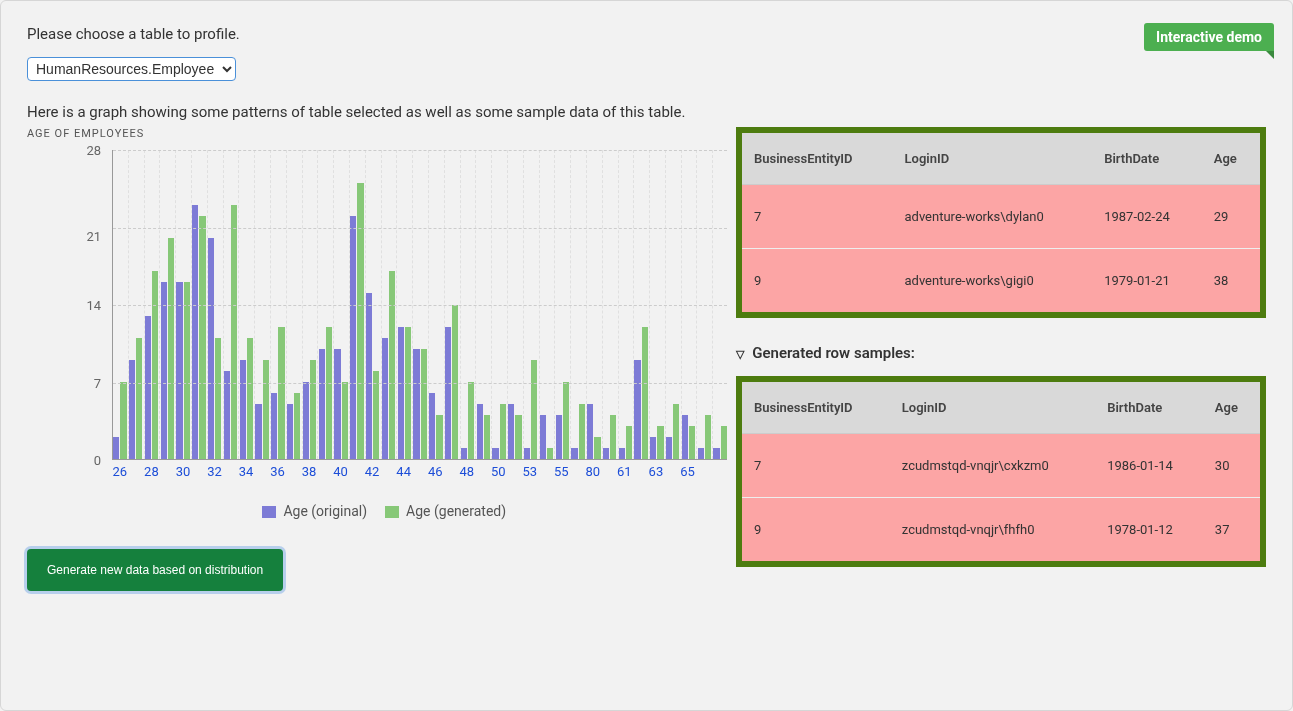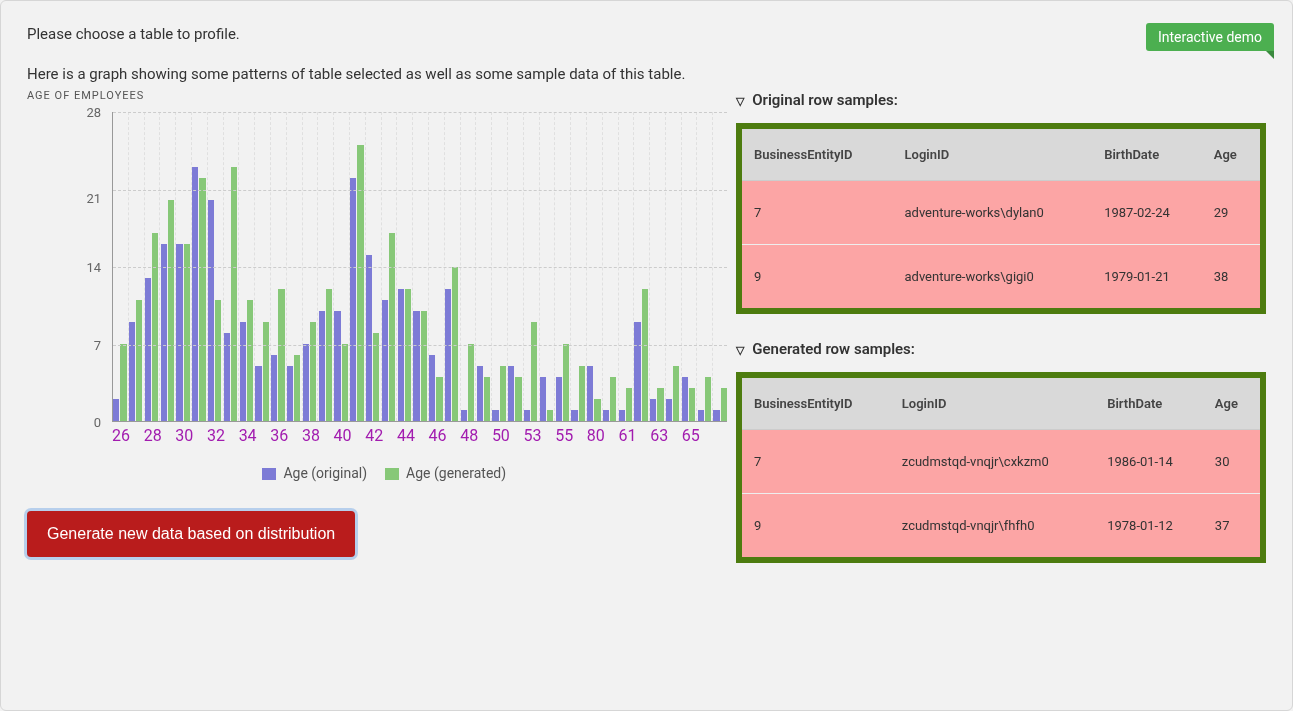--- a/index.html
+++ b/index.html
@@ -18,21 +18,21 @@
     border-radius: 6px;
     background: #f2f2f2;
     padding: 24px 26px 18px 26px;
   }
   .badge {
     position: absolute;
     top: 22px;
     right: 18px;
     background: #4caf50;
     color: #fff;
-    font-weight: 400;
+    font-weight: 700;
     padding: 6px 12px;
     border-radius: 3px 3px 0 3px;
   }
   .badge::after {
     content: "";
     position: absolute;
     right: 0;
     bottom: -8px;
     border: 4px solid transparent;
     border-top-color: #3a8a3e;
@@ -118,43 +118,43 @@
   .x-labels {
     position: absolute;
     left: 85px;
     right: 0;
     top: 314px;
     display: flex;
   }
   .x-label {
     flex: 1;
     text-align: center;
-    font-size: 16px;
-    color: #a21caf;
+    font-size: 13px;
+    color: #1d4ed8;
   }
   .legend {
     text-align: center;
     margin-top: 28px;
     font-size: 14px;
     color: #555;
   }
   .legend span.sw {
     display: inline-block;
     width: 14px;
     height: 12px;
     margin: 0 4px 0 14px;
     vertical-align: middle;
   }
   .gen-btn {
     margin-top: 30px;
-    background: #b91c1c;
+    background: #15803d;
     color: #fff;
     border: none;
     padding: 14px 20px;
-    font-size: 16px;
+    font-size: 12px;
     border-radius: 4px;
     box-shadow: 0 0 0 3px rgba(74,144,226,0.35);
     cursor: pointer;
   }
   .section-head {
     font-weight: 600;
     font-size: 15px;
     margin: 2px 0 14px 0;
   }
   .tri { font-size: 11px; margin-right: 4px; display: inline-block; }
@@ -184,20 +184,23 @@
 </style>
 </head>
 <body>
 
 <div class="panel">
 
   <div class="badge">Interactive demo</div>
 
   <div class="prompt">Please choose a table to profile.</div>
 
+  <select class="table-select">
+    <option>HumanResources.Employee</option>
+  </select>
 
   <div class="desc">Here is a graph showing some patterns of table selected as well as some sample data of this table.</div>
 
   <div class="content">
     <div class="left">
       <div class="chart-title">AGE OF EMPLOYEES</div>
 
       <div class="chart-area">
         <div class="y-axis" id="y-axis">
             <div class="y-tick" style="top: 310px;">0</div>
@@ -417,24 +420,20 @@
         <span class="sw bar-a"></span>
         <span>Age (original)</span>
         <span class="sw bar-b"></span>
         <span>Age (generated)</span>
       </div>
 
       <button class="gen-btn">Generate new data based on distribution</button>
     </div>
 
     <div class="right">
-      <div class="section-head">
-        <span class="tri">▽</span>
-        <span>Original row samples:</span>
-      </div>
       <table class="samp">
         <thead>
             <tr id="orig-head">
               <th>BusinessEntityID</th>
               <th>LoginID</th>
               <th>BirthDate</th>
               <th>Age</th>
             </tr>
           </thead>
         <tbody id="orig-body">

